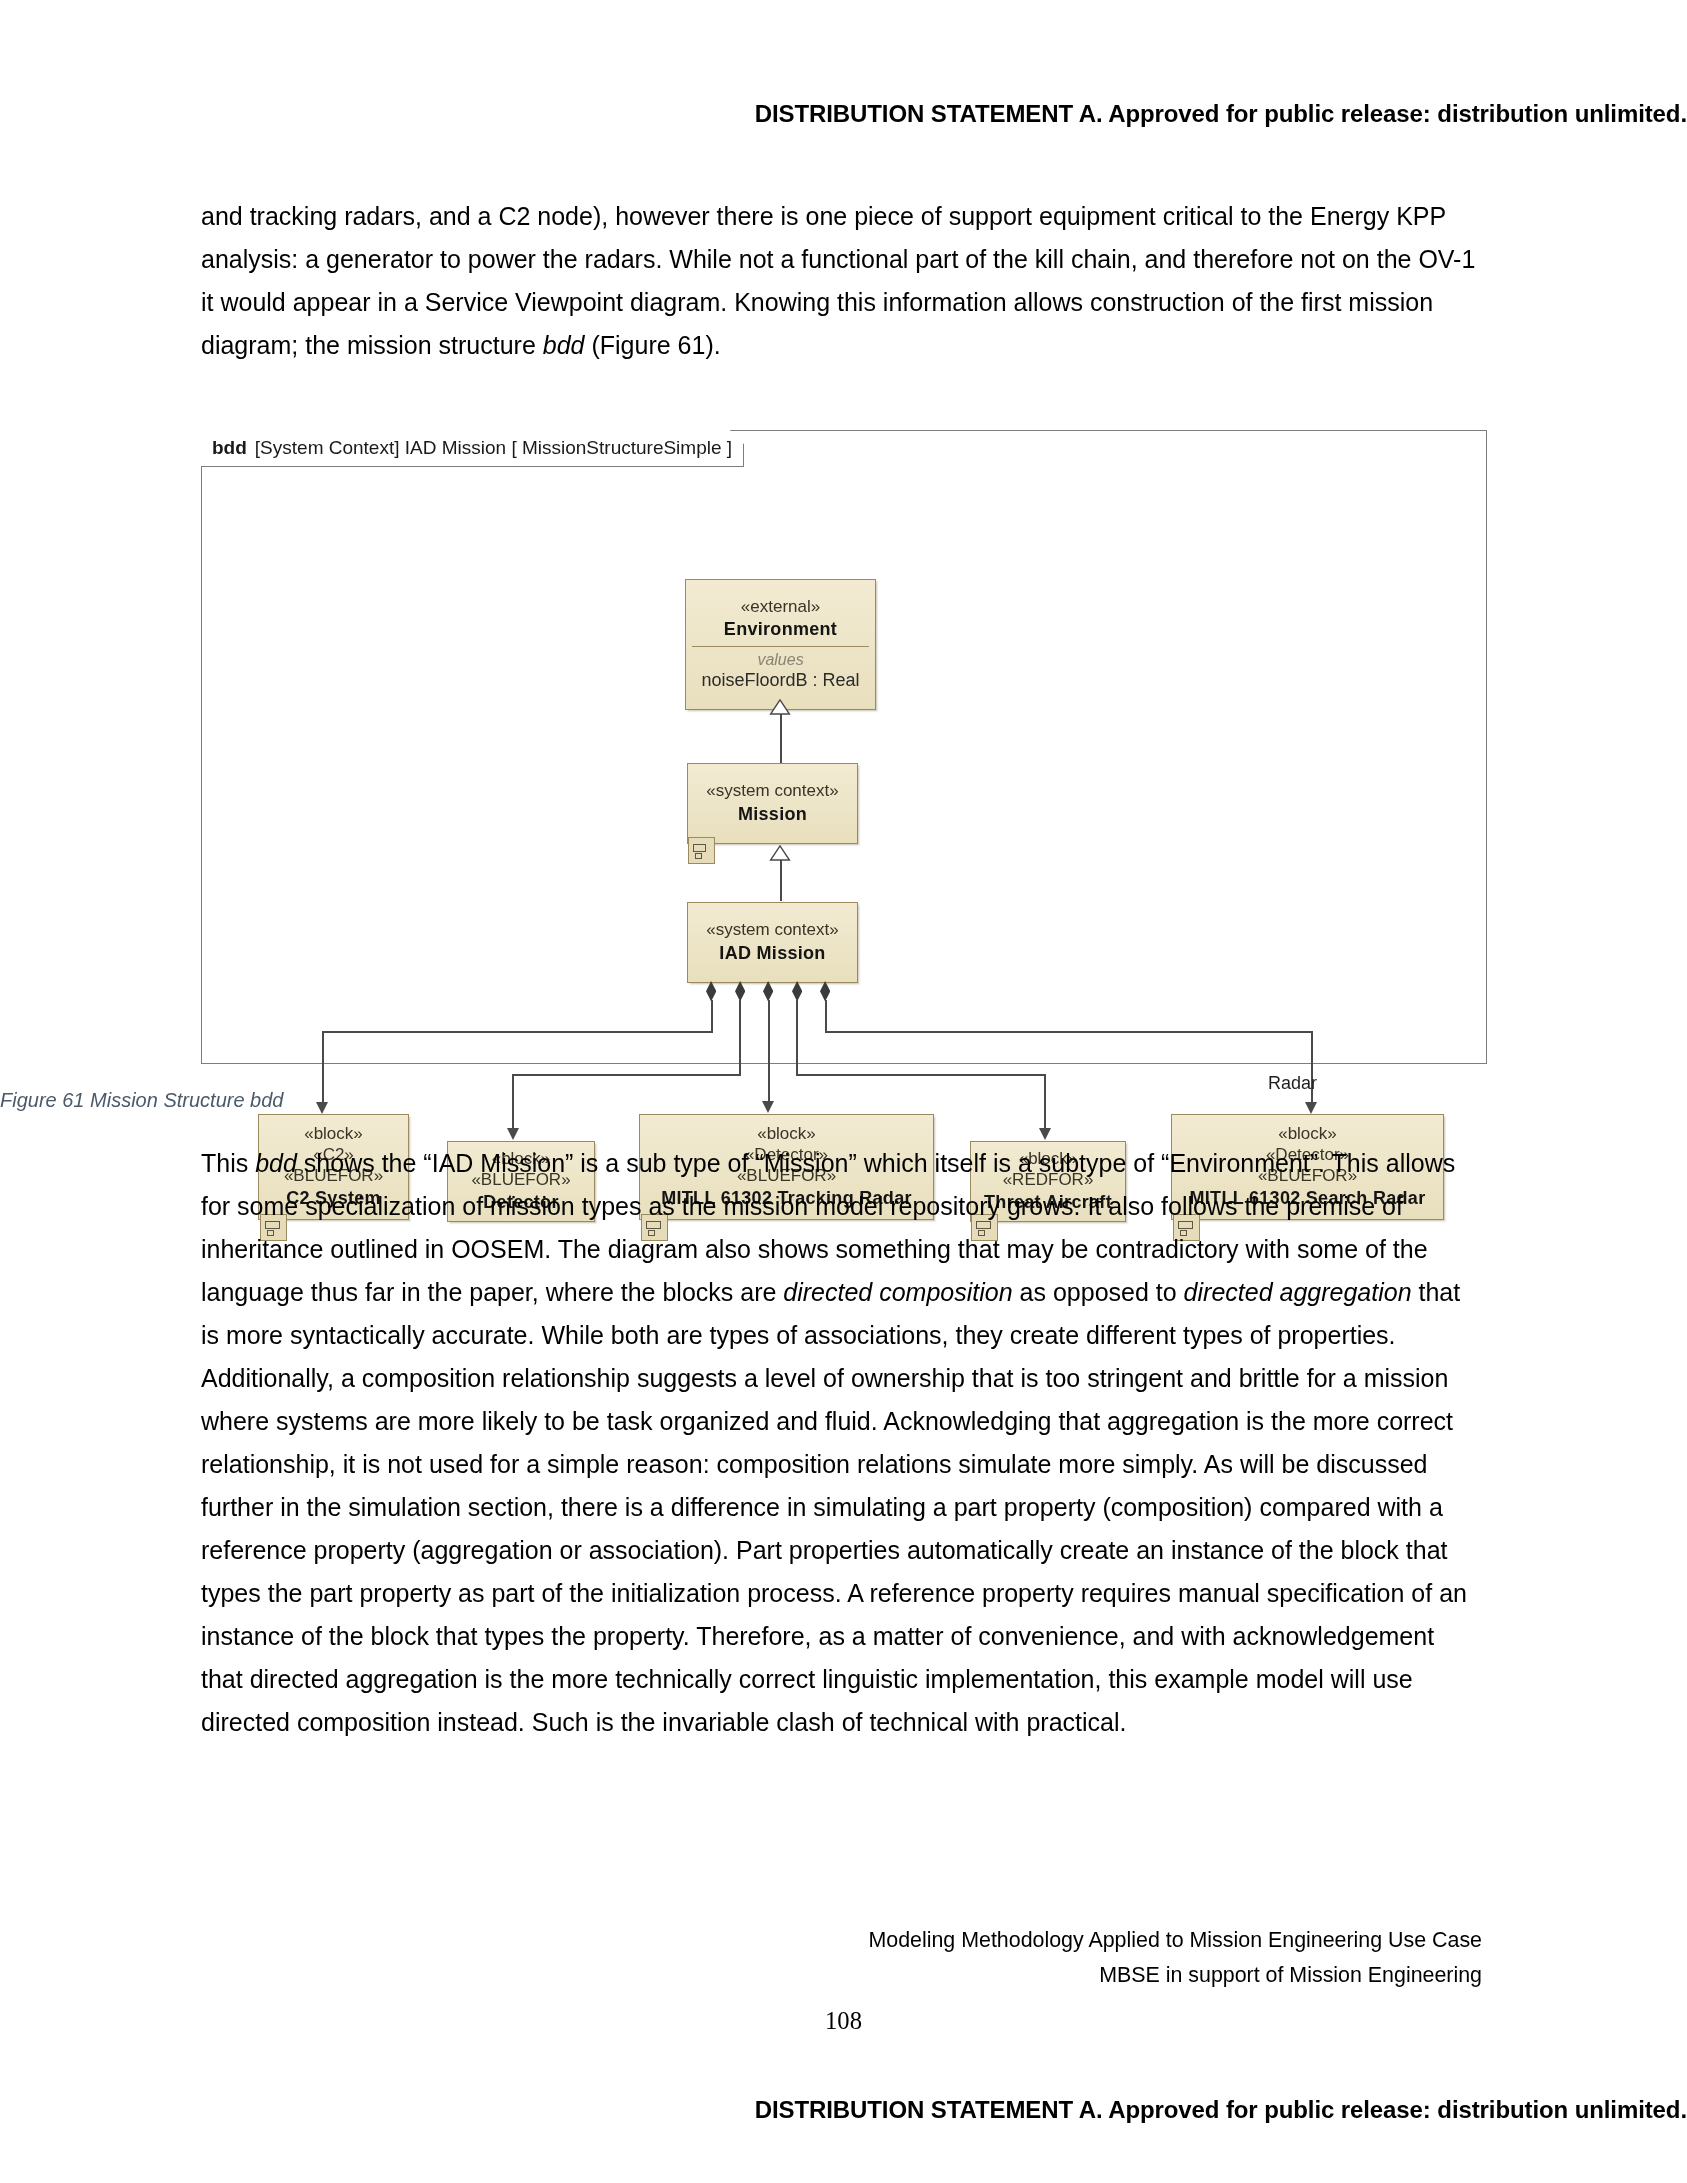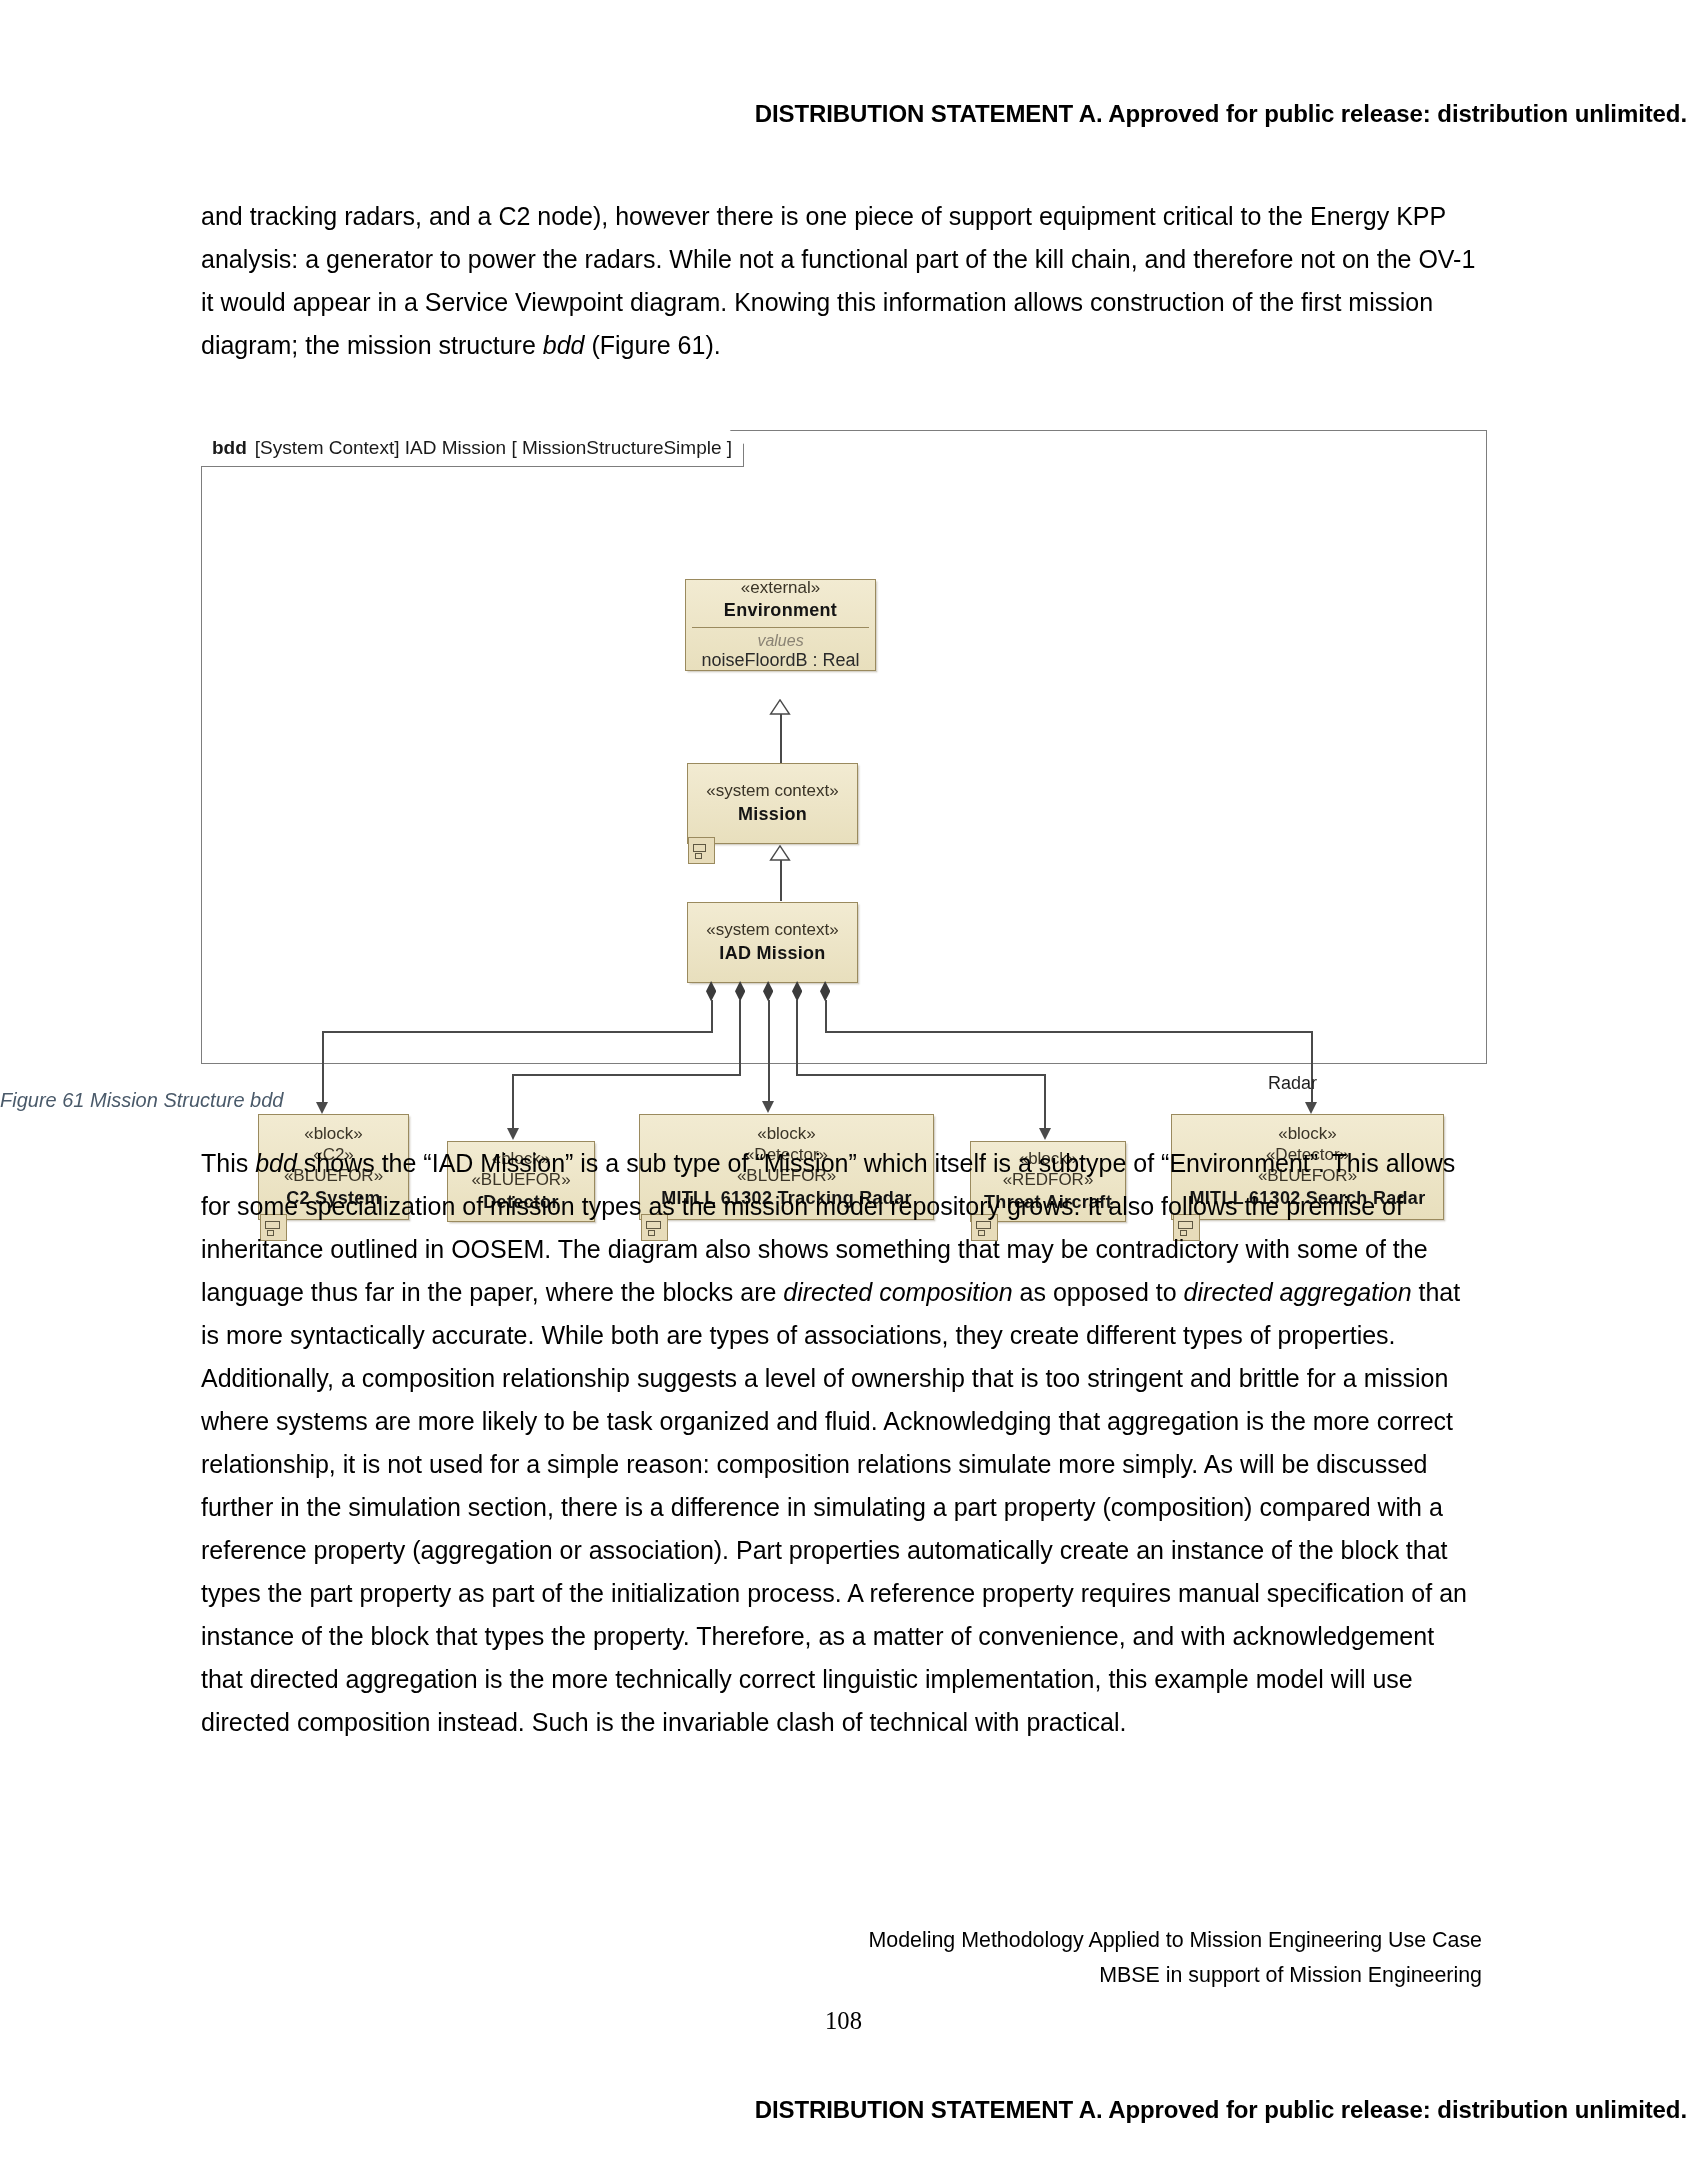--- a/index.html
+++ b/index.html
@@ -238,21 +238,21 @@
   <div class="body-text para-top">and tracking radars, and a C2 node), however there is one piece of support equipment critical to the Energy KPP analysis: a generator to power the radars. While not a functional part of the kill chain, and therefore not on the OV-1 it would appear in a Service Viewpoint diagram. Knowing this information allows construction of the first mission diagram; the mission structure <i>bdd</i> (Figure 61).</div>
 
   <div class="figure-wrap">
     <div class="bdd-frame"></div>
 
     <div class="bdd-tab">
       <span class="kw">bdd</span>
       <span>[System Context] IAD Mission [ MissionStructureSimple ]</span>
     </div>
 
-    <div class="blk" style="left:484px; top:149px; width:191px; height:92px;">
+    <div class="blk" style="left:484px; top:149px; width:191px; height:131px;">
       <div class="stereo">«external»</div>
       <div class="blk-name">Environment</div>
       <div class="blk-compartment">
         <div class="cmp-title">values</div>
         <div class="cmp-row">noiseFloordB : Real</div>
       </div>
     </div>
 
     <div class="tri-wrap" style="left:568px; top:269px;">
       <svg width="22" height="16" viewBox="0 0 28 20">

